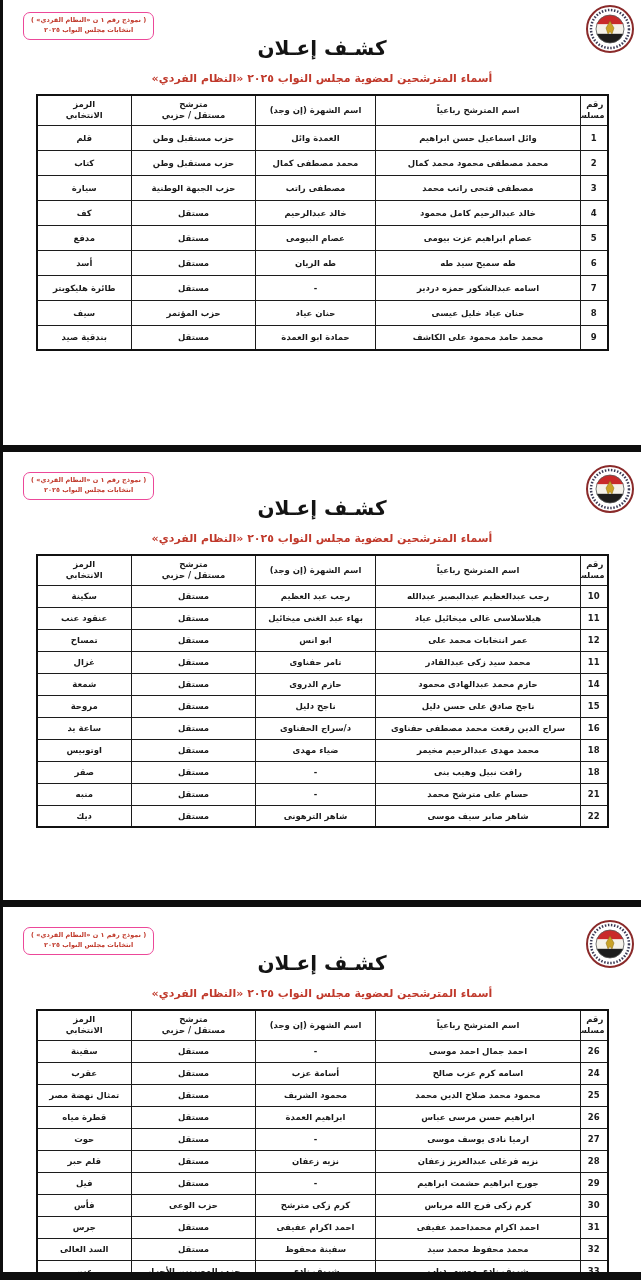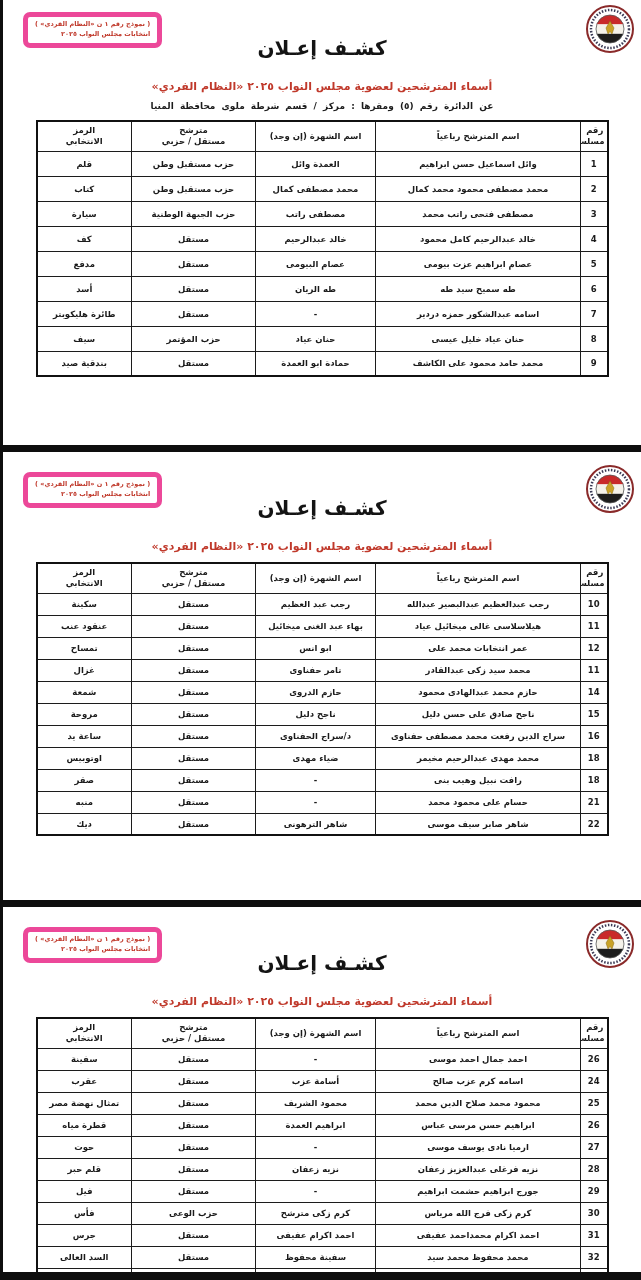--- a/index.html
+++ b/index.html
@@ -25,34 +25,34 @@
     margin-left:3px;
     direction:rtl;
   }
   .page-0 { height:445px; }
   .page-1 { height:448px; padding-top:16px; }
   .page-2 { height:365px; padding-top:16px; }
 
   .page-head { position:relative; height:56px; }
   .form-box {
     position:absolute; left:20px; top:4px;
-    border:5px solid #ec4899; border-radius:7px;
-    padding:3px 7px; text-align:right;
+    border:1px solid #ec4899; border-radius:7px;
+    padding:3px 7px; text-align:center;
     color:var(--accent,#c0392b);
     font-size:6.5px; font-weight:bold; line-height:1.5;
     direction:rtl;
   }
   .logo { position:absolute; right:6px; top:-4px; width:50px; height:50px; }
   .doc-title {
     text-align:center; font-size:20px; font-weight:bold; color:#141414;
     padding-top:28px; letter-spacing:1px;
   }
   .doc-subtitle {
     text-align:center; font-size:11px; font-weight:bold;
-    color:var(--accent,#c0392b); margin-top:16px;
+    color:var(--accent,#c0392b); margin-top:8px;
   }
   .district-line {
     text-align:center; font-size:9px; font-weight:bold; color:#1c1c1c;
     margin-top:8px; word-spacing:3px;
   }
   table.cand {
     border-collapse:collapse; table-layout:fixed;
     width:571px; margin:9px auto 0 auto;
     direction:rtl;
   }
@@ -91,21 +91,20 @@
         <rect x="11" y="11" width="28" height="9.4" fill="#c92a2a"></rect>
         <rect x="11" y="20.4" width="28" height="9.4" fill="#f5f2ea"></rect>
         <rect x="11" y="29.8" width="28" height="9.4" fill="#1d1d1d"></rect>
         <path d="M25 17 L29 24 L27 30 L25 27.5 L23 30 L21 24 Z" fill="#c9a227" stroke="#8a6d1a" stroke-width="0.5"></path>
       </g>
       <circle cx="25" cy="25" r="14" fill="none" stroke="#555" stroke-width="0.8"></circle>
     </svg>
     <div class="doc-title">كشـف إعـلان</div>
   </div>
   <div class="doc-subtitle">أسماء المترشحين لعضوية مجلس النواب ٢٠٢٥ «النظام الفردي»</div>
-  <div class="district-line">عن الدائرة رقم (٥)    ومقرها : مركز / قسم شرطة  ملوى    محافظة  المنيا</div>
   <table class="cand">
     <colgroup>
       <col class="c-serial">
         <col class="c-name">
         <col class="c-alias">
         <col class="c-party">
         <col class="c-symbol">
     </colgroup>
     <thead>
       <tr>
@@ -289,21 +288,21 @@
         </tr>
         <tr>
           <td>18</td>
           <td>رافت نبيل وهيب بنى</td>
           <td>-</td>
           <td>مستقل</td>
           <td>صقر</td>
         </tr>
         <tr>
           <td>21</td>
-          <td>حسام على محمود محمد</td>
+          <td>حسام على مترشح محمد</td>
           <td>-</td>
           <td>مستقل</td>
           <td>منبه</td>
         </tr>
         <tr>
           <td>22</td>
           <td>شاهر صابر سيف موسى</td>
           <td>شاهر الترهونى</td>
           <td>مستقل</td>
           <td>ديك</td>

